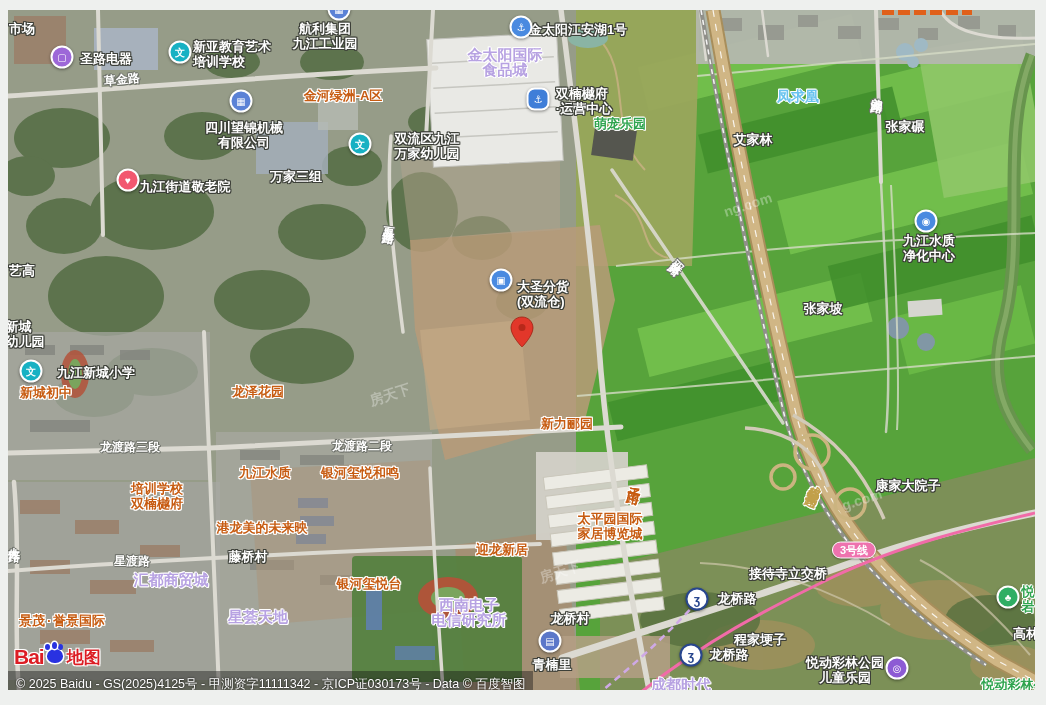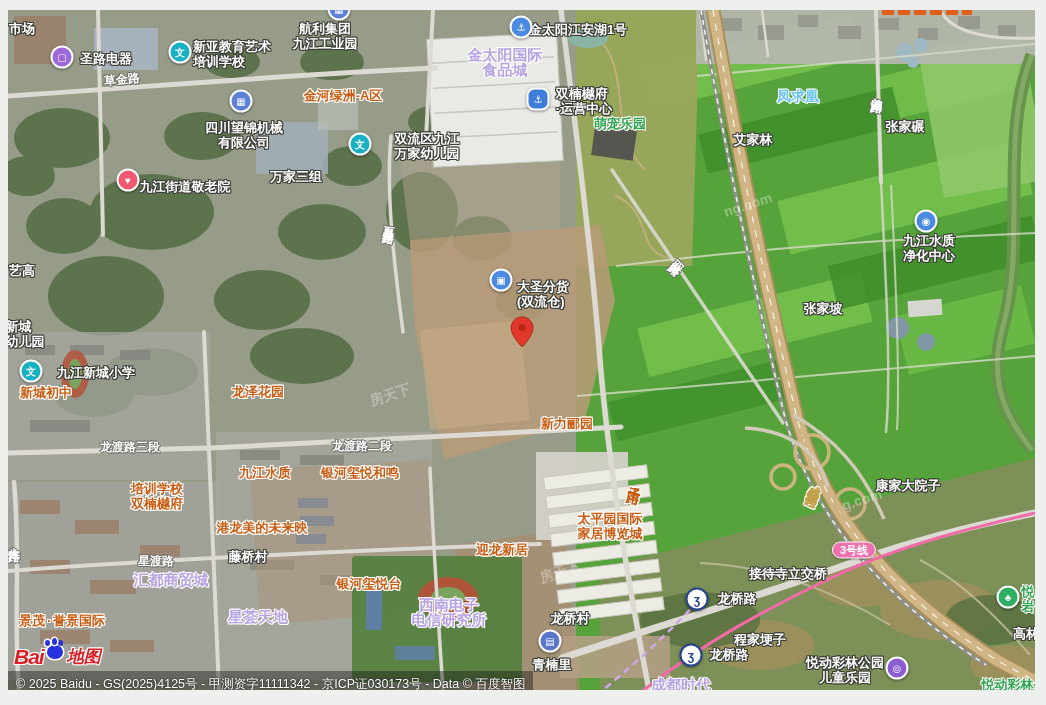--- a/index.html
+++ b/index.html
@@ -48,21 +48,21 @@
   .poi-factory{background:#5b82d6;}
   .poi-care{background:#f2586f;}
   .poi-metro{background:#fff;border-color:#28468e;color:#28468e;font-size:12px;}
   .poi-park{background:#2fae64;}
   .poi-playground{background:#8d5bd4;}
 
   
   .pin{position:absolute;z-index:5;transform:translate(-50%,-100%);cursor:pointer;}
 
   
-  .brand{position:absolute;left:6px;top:635px;z-index:6;display:flex;align-items:flex-start;font-style:italic;}
+  .brand{position:absolute;left:6px;top:635px;z-index:6;display:flex;align-items:center;}
   .brand .latin{color:#dc1d24;font-size:21px;font-weight:bold;letter-spacing:-1px;
        text-shadow:1px 1px 0 #fff,-1px -1px 0 #fff,1px -1px 0 #fff,-1px 1px 0 #fff;}
   .paw{position:relative;width:16px;height:14px;background:#2932e1;border-radius:50% 50% 46% 46%;
        margin:0 2px 3px 3px;box-shadow:0 0 0 1.5px #fff;}
   .paw::before{content:'';position:absolute;width:5px;height:6px;border-radius:50%;
        background:#2932e1;top:-5px;left:-2px;box-shadow:13px 0 0 #2932e1,0 0 0 1.5px #fff;}
   .paw::after{content:'';position:absolute;width:5px;height:7px;border-radius:50%;
        background:#2932e1;top:-7px;left:5px;box-shadow:0 0 0 1.5px #fff;}
   .brand .cn{color:#dc1d24;font-size:17px;font-weight:bold;margin-left:2px;
        text-shadow:1px 1px 0 #fff,-1px -1px 0 #fff,1px -1px 0 #fff,-1px 1px 0 #fff;}
@@ -351,32 +351,32 @@
         <div class="lbl orange" style="left: 559px; top: 413px; transform: translate(-50%, -50%);">新力郦园</div>
         <div class="lbl orange vert" style="left: 629px; top: 470px; transform: translate(-50%, -50%) rotate(14deg);">千子门路</div>
         <div class="lbl orange" style="left: 257px; top: 462px; transform: translate(-50%, -50%);">九江水质</div>
         <div class="lbl orange" style="left: 352px; top: 462px; transform: translate(-50%, -50%);">银河玺悦和鸣</div>
         <div class="lbl orange" style="left: 149px; top: 486px; transform: translate(-50%, -50%);">
           <div>培训学校</div>
           <div>双楠樾府</div>
         </div>
         <div class="lbl orange" style="left: 254px; top: 517px; transform: translate(-50%, -50%);">港龙美的未来映</div>
         <div class="lbl w" style="left: 240px; top: 546px; transform: translate(-50%, -50%);">藤桥村</div>
-        <div class="lbl road" style="left: 148px; top: 551px; transform: translate(-50%, -50%);">星渡路</div>
+        <div class="lbl road" style="left: 124px; top: 551px; transform: translate(-50%, -50%);">星渡路</div>
         <div class="lbl road vert" style="left: 6px; top: 530px; transform: translate(-50%, -50%);">大件路</div>
         <div class="lbl orange" style="left: 602px; top: 516px; transform: translate(-50%, -50%);">
           <div>太平园国际</div>
           <div>家居博览城</div>
         </div>
         <div class="lbl orange" style="left: 361px; top: 573px; transform: translate(-50%, -50%);">银河玺悦台</div>
         <div class="lbl orange" style="left: 494px; top: 539px; transform: translate(-50%, -50%);">迎龙新居</div>
         <div class="lbl orange" style="left: 54px; top: 611px; transform: translate(-50%, -50%); font-family: Liberation Mono, monospace;">景茂·誉景国际</div>
         <div class="lbl lilac" style="left: 155px; top: 569px; transform: translate(-50%, -50%); margin-left: 8px;">汇都商贸城</div>
         <div class="lbl lilac" style="left: 250px; top: 606px; transform: translate(-50%, -50%);">星荟天地</div>
-        <div class="lbl lilac" style="left: 441px; top: 602px; transform: translate(-50%, -50%);">
+        <div class="lbl lilac" style="left: 461px; top: 602px; transform: translate(-50%, -50%);">
           <div>西南电子</div>
           <div>电信研究所</div>
         </div>
         <div class="lbl w" style="left: 562px; top: 608px; transform: translate(-50%, -50%);">龙桥村</div>
         <div class="lbl w" style="left: 544px; top: 654px; transform: translate(-50%, -50%);">青楠里</div>
         <div class="poi poi-building" style="left: 542px; top: 631px;">▤</div>
         <div class="lbl w" style="left: 900px; top: 475px; transform: translate(-50%, -50%);">康家大院子</div>
         <div class="lbl hwy vert" style="left: 810px; top: 472px; transform: translate(-50%, -50%) rotate(20deg);">成都绕城高速</div>
         <div class="lbl badge" style="left: 846px; top: 540px; transform: translate(-50%, -50%);">3号线</div>
         <div class="lbl w" style="left: 780px; top: 563px; transform: translate(-50%, -50%);">接待寺立交桥</div>

